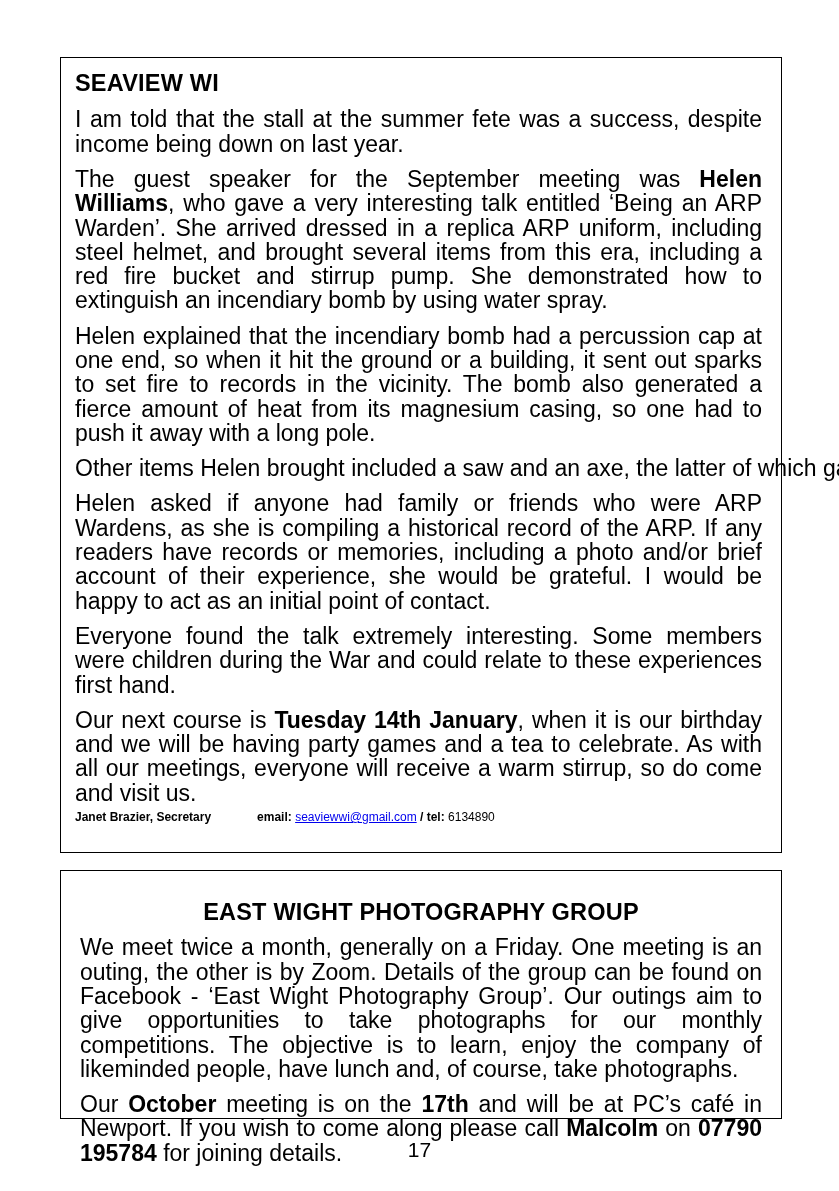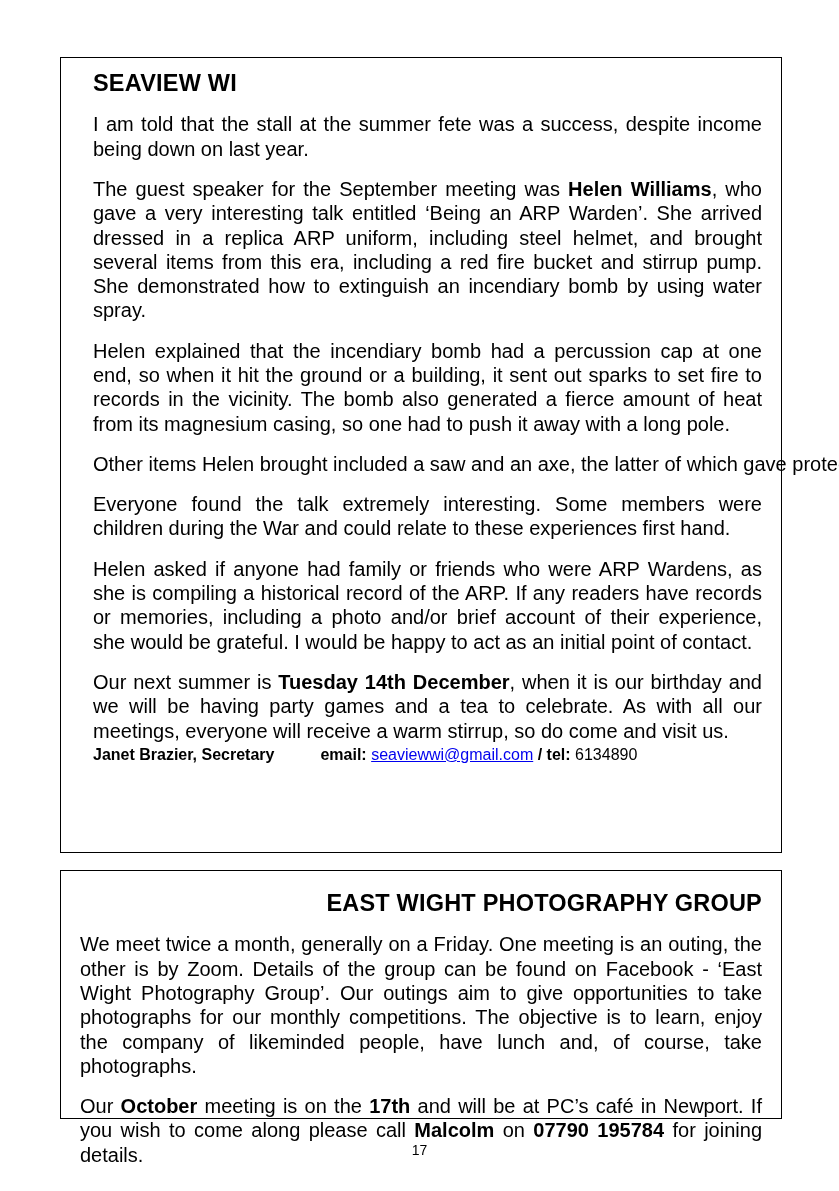--- a/index.html
+++ b/index.html
@@ -30,21 +30,21 @@
     border: 1.6px solid #000000;
     box-sizing: border-box;
     background: #ffffff;
   }
 
   #box-seaview {
     left: 60px;
     top: 57px;
     width: 722px;
     height: 796px;
-    padding: 12px 19px 10px 32px;
+    padding: 12px 19px 10px 14px;
   }
 
   #box-photography {
     left: 60px;
     top: 870px;
     width: 722px;
     height: 249px;
     padding: 11px 19px 10px 19px;
   }
 
@@ -55,45 +55,45 @@
     letter-spacing: 0.2px;
     margin: 0 0 11px 0;
     line-height: 1.12;
     text-align: left;
   }
 
   .heading-center {
     font-size: 23.5px;
     font-weight: bold;
     letter-spacing: 0.2px;
-    margin: 8px 0 10px 0;
+    margin: 17px 0 10px 0;
     line-height: 1.12;
-    text-align: right;
+    text-align: center;
   }
 
   
   .para {
-    font-size: 20px;
+    font-size: 23px;
     line-height: 24.3px;
     text-align: justify;
     text-justify: inter-word;
-    margin: 16px 0 11px 0;
+    margin: 10px 0 11px 0;
     hyphens: none;
   }
   .para:last-child {
     margin-bottom: 0;
   }
 
   b, .bold {
     font-weight: bold;
   }
 
   
   .contact-line {
-    font-size: 16px;
+    font-size: 12px;
     line-height: 24.3px;
     margin: 0;
     text-align: left;
     white-space: nowrap;
   }
   .contact-line .sig {
     font-weight: bold;
   }
   .contact-line .gap {
     display: inline-block;
@@ -103,41 +103,41 @@
     text-decoration: underline;
   }
 
   
   .page-number {
     position: absolute;
     left: 0;
     top: 1138px;
     width: 839px;
     text-align: center;
-    font-size: 14px;
+    font-size: 21px;
     line-height: 24px;
   }
 
   .nbsp-dbl { white-space: pre; }
 </style>
 </head>
 <body>
 
 <div class="page">
 
   <section class="article-box" id="box-seaview">
     <h2 class="heading-left">SEAVIEW WI</h2>
     <div id="body-seaview">
         <p class="para"><span>I am told that the stall at the summer fete was a success, despite income being down on last year.</span></p>
         <p class="para"><span>The guest speaker for the September meeting was </span><span style="font-weight: bold;">Helen Williams</span><span>, who gave a very interesting talk entitled ‘Being an ARP Warden’. She arrived dressed in a replica ARP uniform, including steel helmet, and brought several items from this era, including a red fire bucket and stirrup pump. She demonstrated how to extinguish an incendiary bomb by using water spray.</span></p>
         <p class="para"><span>Helen explained that the incendiary bomb had a percussion cap at one end, so when it hit the ground or a building, it sent out sparks to set fire to records in the vicinity. The bomb also generated a fierce amount of heat from its magnesium casing, so one had to push it away with a long pole.</span></p>
         <p class="para"><span class="nbsp-dbl">Other items Helen brought included a saw and an axe, the latter of which gave protection against fallen live electric cables by having a wooden handle which allowed Wardens to push them out of the way. ARP Wardens were  noted for ensuring the nightly blackout was observed and distributing information leaflets on what and what not to do. We learnt that basic air raid shelters came in flat-pack form, together with a rat tail wrench and instructions on how to assemble them. These shelters were named after John Anderson and Herbert Morrison.</span></p>
+        <p class="para"><span>Helen asked if anyone had family or friends who were ARP Wardens, as she is compiling a historical record of the ARP. If any readers have records or memories, including a photo and/or brief account of their experience, she would be grateful. I would be happy to act as an initial point of contact.</span></p>
         <p class="para"><span>Everyone found the talk extremely interesting. Some members were children during the War and could relate to these experiences first hand.</span></p>
-        <p class="para"><span>Helen asked if anyone had family or friends who were ARP Wardens, as she is compiling a historical record of the ARP. If any readers have records or memories, including a photo and/or brief account of their experience, she would be grateful. I would be happy to act as an initial point of contact.</span></p>
-        <p class="para"><span>Our next summer is </span><span style="font-weight: bold;">Tuesday 14th December</span><span>, when it is our birthday and we will be having party games and a tea to celebrate. As with all our meetings, everyone will receive a warm stirrup, so do come and visit us.</span></p>
+        <p class="para"><span>Our next course is </span><span style="font-weight: bold;">Tuesday 14th January</span><span>, when it is our birthday and we will be having party games and a tea to celebrate. As with all our meetings, everyone will receive a warm stirrup, so do come and visit us.</span></p>
       </div>
     <p class="contact-line">
       <span class="sig">Janet Brazier, Secretary</span><span class="gap"></span><span class="bold">email:</span>&nbsp;<a class="email-addr" href="#">seaviewwi@gmail.com</a>&nbsp;<span class="bold">/</span>&nbsp;<span class="bold">tel:</span>&nbsp;<span>6134890</span>
     </p>
   </section>
 
   <section class="article-box" id="box-photography">
     <h2 class="heading-center">EAST WIGHT PHOTOGRAPHY GROUP</h2>
     <div id="body-photography">
         <p class="para"><span>We meet twice a month, generally on a Friday. One meeting is an outing, the other is by Zoom. Details of the group can be found on Facebook - ‘East Wight Photography Group’. Our outings aim to give opportunities to take photographs for our monthly competitions. The objective is to learn, enjoy the company of likeminded people, have lunch and, of course, take photographs.</span></p>

